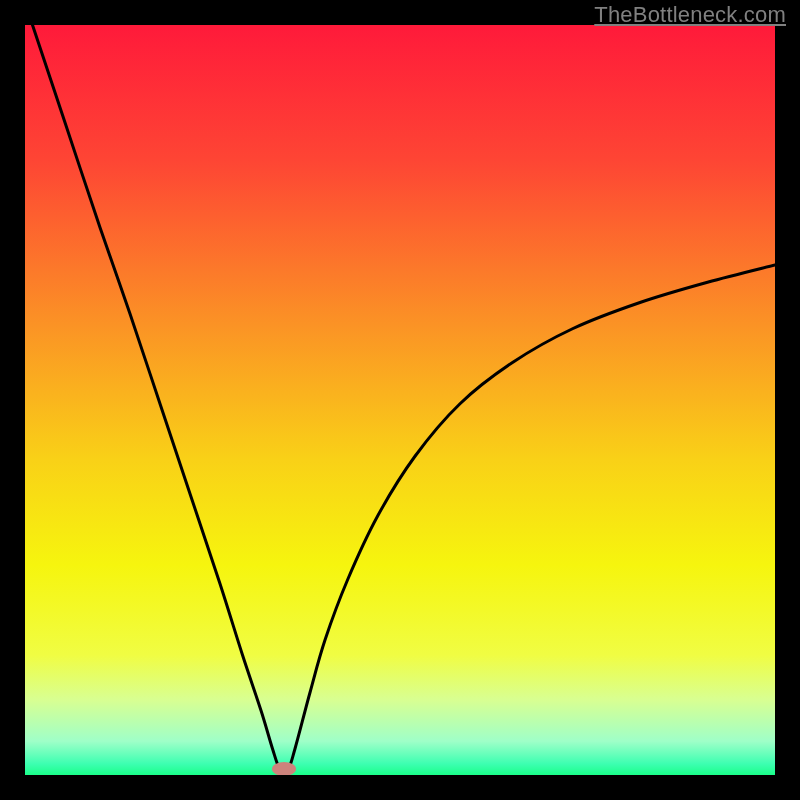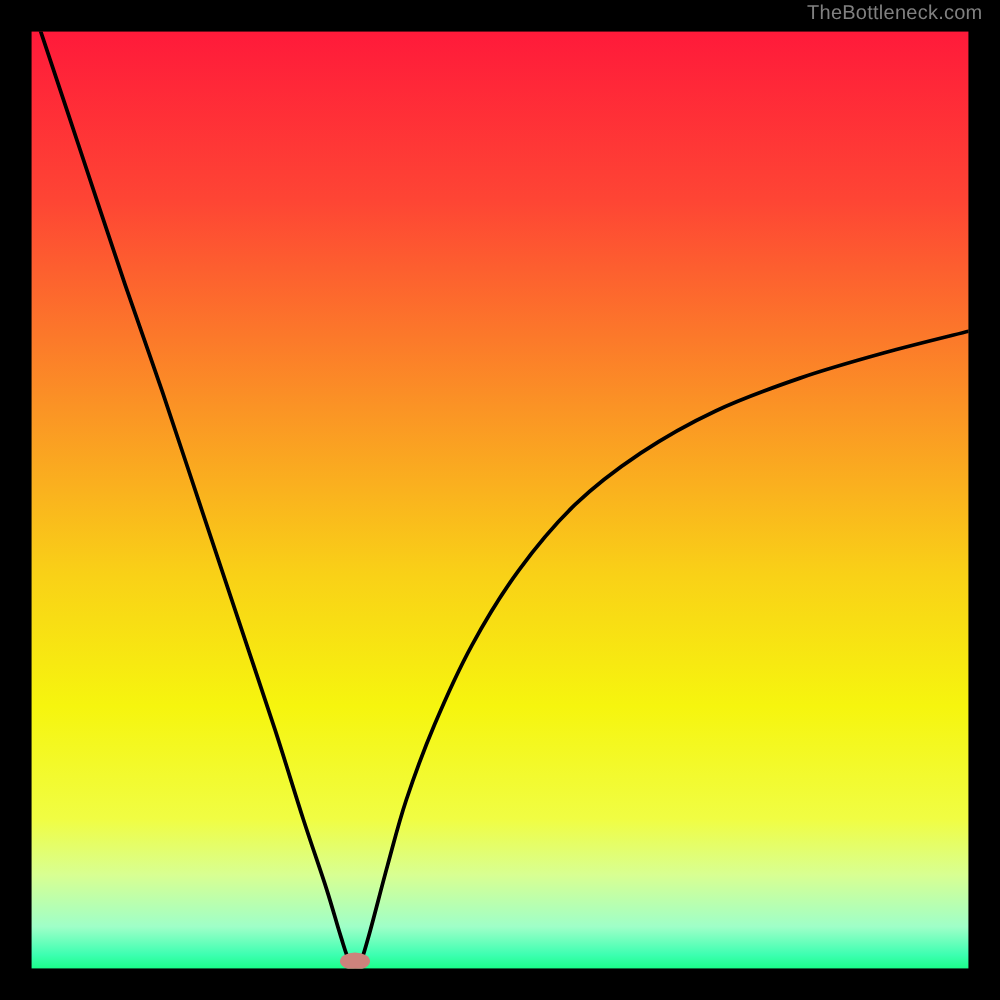--- a/index.html
+++ b/index.html
@@ -9,23 +9,24 @@
     height: 800px;
     background: #000;
     position: relative;
     font-family: Arial, Helvetica, sans-serif;
   }
   .watermark {
     position: absolute;
     top: 2px;
     right: 14px;
     color: #808080;
-    font-size: 16px;
+    font-size: 22px;
     letter-spacing: 0.2px;
     z-index: 10;
+    text-decoration: underline;
   }
   .frame {
     position: absolute;
     top: 25px;
     left: 25px;
     width: 750px;
     height: 750px;
     overflow: hidden;
   }
   .frame svg {

